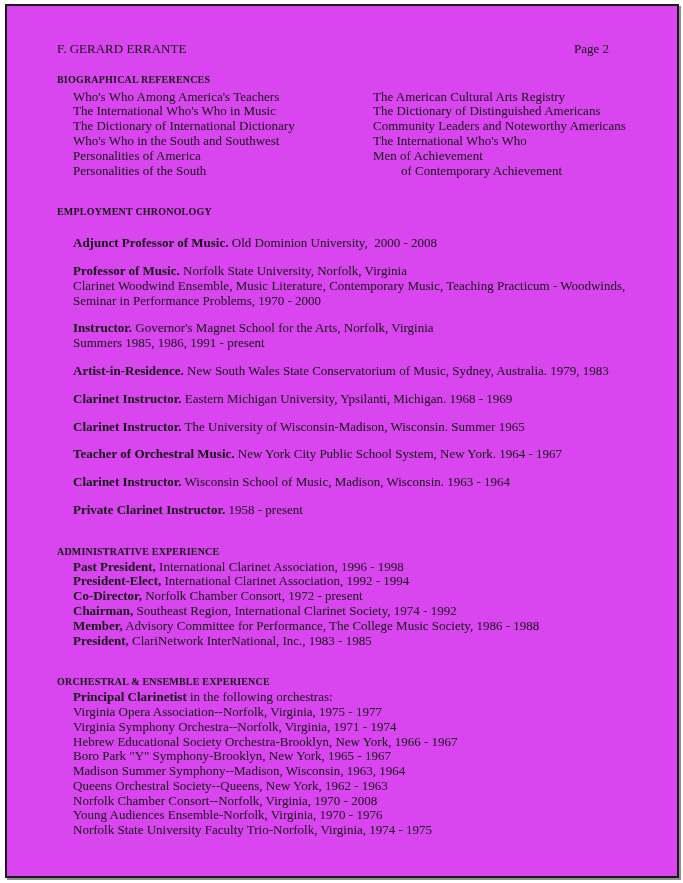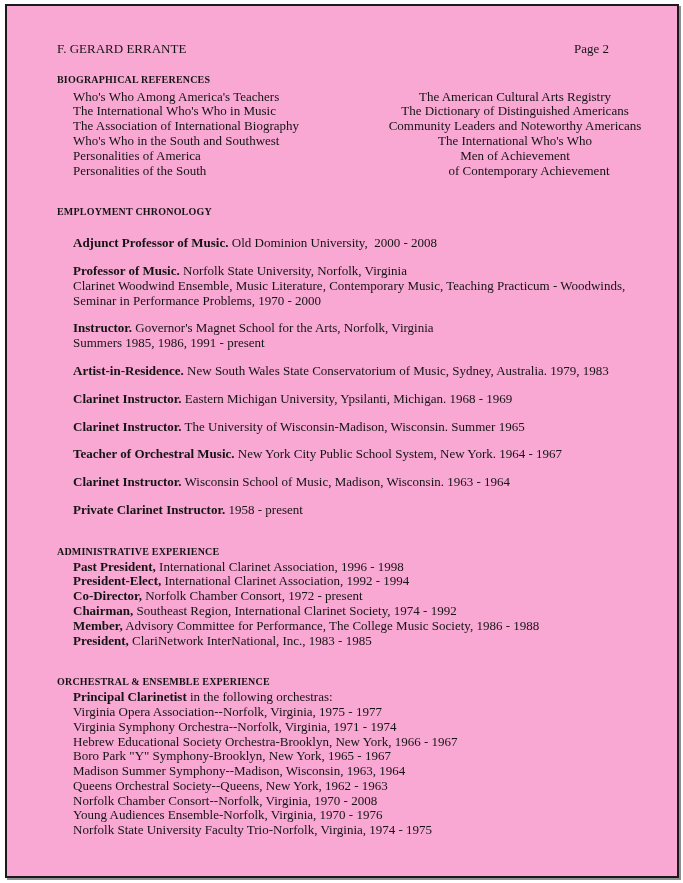--- a/index.html
+++ b/index.html
@@ -10,21 +10,21 @@
     height: 883px;
     overflow: hidden;
   }
   .sheet {
     position: absolute;
     left: 5px;
     top: 4px;
     width: 674px;
     height: 874px;
     box-sizing: border-box;
-    background: #f9a8d4;
+    background: #d946ef;
     border: 2px solid #1b1b1b;
     box-shadow: 2px 2px 0 #8f8f8f;
     font-family: "Liberation Serif", "DejaVu Serif", serif;
     color: #141414;
   }
   .content {
     padding: 36px 20px 0 50px;
     font-size: 13px;
     line-height: 14.8px;
   }
@@ -37,21 +37,21 @@
   .section { margin-top: 27px; }
   .section-bio { margin-top: 16px; }
   .section-title {
     font-weight: bold;
     font-size: 10px;
     letter-spacing: 0.2px;
   }
   .indent { margin-left: 16px; }
   .bio-cols { display: flex; margin-top: 2px; }
   .bio-left { width: 300px; }
-  .bio-right { flex: 1; text-align: center; }
+  .bio-right { flex: 1; }
   .cont { padding-left: 28px; }
   .entry { margin-top: 13px; }
   .entry.first { margin-top: 16px; }
   .line { white-space: pre-wrap; }
   b { font-weight: bold; }
 </style>
 </head>
 <body>
 
 <div class="sheet">
@@ -61,21 +61,21 @@
       <span>F. GERARD ERRANTE</span>
       <span class="page-label">Page 2</span>
     </div>
 
     <div class="section section-bio">
       <div class="section-title">BIOGRAPHICAL REFERENCES</div>
       <div class="bio-cols indent">
         <div class="bio-left">
           <div class="line">Who's Who Among America's Teachers</div>
           <div class="line">The International Who's Who in Music</div>
-          <div class="line">The Association of International Biography</div>
+          <div class="line">The Dictionary of International Dictionary</div>
           <div class="line">Who's Who in the South and Southwest</div>
           <div class="line">Personalities of America</div>
           <div class="line">Personalities of the South</div>
         </div>
         <div class="bio-right">
           <div class="line">The American Cultural Arts Registry</div>
           <div class="line">The Dictionary of Distinguished Americans</div>
           <div class="line">Community Leaders and Noteworthy Americans</div>
           <div class="line">The International Who's Who</div>
           <div class="line">Men of Achievement</div>

